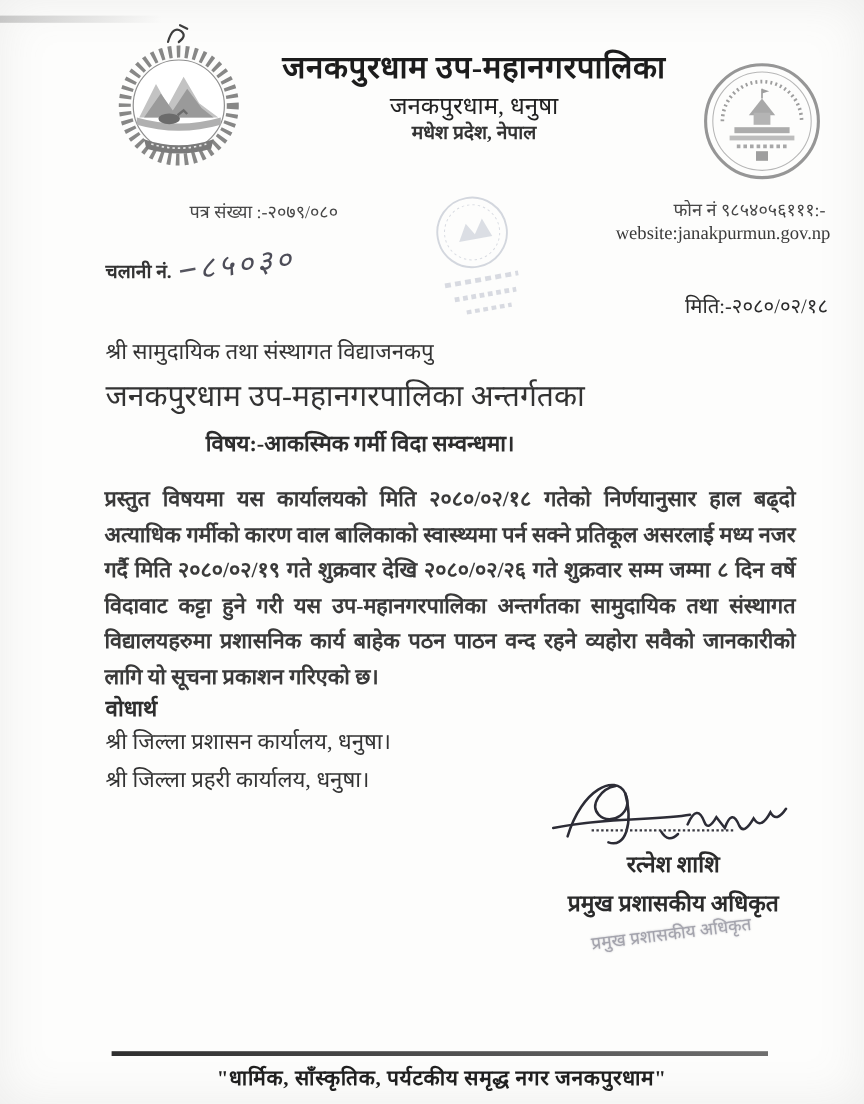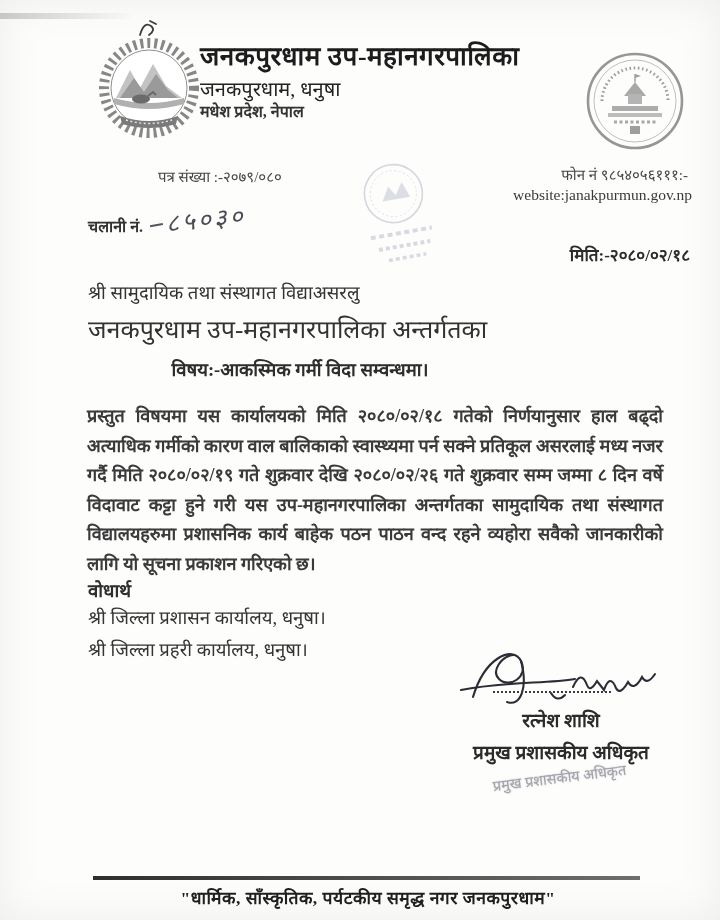--- a/index.html
+++ b/index.html
@@ -10,35 +10,35 @@
     color:#2e2e2e;
     box-shadow:inset 0 0 40px rgba(120,120,120,.12);
   }
   .abs{position:absolute;}
   
   .scan-top{left:0;top:13px;width:135px;height:6px;
     background:linear-gradient(to right,#8f8f8f,rgba(150,150,150,0));opacity:.45;}
   
   .emblem-left{left:96px;top:36px;width:108px;height:108px;}
   .seal-right{left:584px;top:50px;width:102px;height:102px;opacity:.85;}
-  .letterhead{left:200px;top:42px;width:390px;text-align:left;line-height:1.15;}
+  .letterhead{left:200px;top:42px;width:390px;text-align:center;line-height:1.15;}
   .org-name{font-size:26px;font-weight:bold;color:#1c1c1c;letter-spacing:.5px;}
   .office-name{font-size:31px;font-weight:bold;color:#161616;margin-top:3px;letter-spacing:.5px;}
   .place-line{font-size:20px;font-weight:normal;color:#222;margin-top:6px;}
   .province-line{font-size:16px;font-weight:bold;color:#333;margin-top:2px;}
   
   .ref-no{left:130px;top:166px;font-size:15px;color:#474747;margin-left:28px;}
   .phone{right:32px;top:164px;font-size:15px;color:#474747;text-align:right;}
   .website{right:28px;top:186px;font-size:15.5px;color:#3a3a3a;}
   .chalani{left:88px;top:205px;font-size:16px;font-weight:bold;color:#333;}
   .handwrite{display:inline-block;font-size:25px;font-weight:normal;font-style:italic;
     color:#4d4d58;letter-spacing:3px;transform:rotate(-6deg) translateY(-4px);}
   .pen-dash{display:inline-block;width:13px;height:2px;background:#55555f;
     transform:rotate(-10deg) translateY(-6px);margin:0 2px 0 8px;}
-  .date-line{right:30px;top:243px;font-size:17px;font-weight:700;color:#2c2c2c;}
+  .date-line{right:30px;top:243px;font-size:17px;font-weight:400;color:#2c2c2c;}
   .stamp-watermark{left:338px;top:158px;width:134px;height:122px;opacity:.32;transform:rotate(-10deg);}
   
   .addr1{left:88px;top:279px;font-size:18.5px;color:#333;}
   .addr2{left:88px;top:311px;font-size:25px;color:#333;}
   .subject{left:0;top:356px;width:600px;text-align:center;font-size:18.5px;font-weight:600;color:#2d2d2d;}
   .body-par{left:87px;top:402px;width:576px;font-size:18px;line-height:29.5px;
     text-align:justify;color:#3a3a3a;font-weight:bold;}
   
   .cc-head{left:88px;top:577px;font-size:18.5px;font-weight:bold;color:#2e2e2e;
     text-underline-offset:3px;}
@@ -118,21 +118,21 @@
       <circle cx="60" cy="34" r="23" fill="none" stroke="#8b94aa" stroke-width=".8" stroke-dasharray="2 2.5"></circle>
       <path d="M48,40 L56,26 L62,36 L70,24 L76,40 Z" fill="#96a0b4"></path>
       <path d="M30,74 h62" stroke="#8b94aa" stroke-width="4" stroke-dasharray="5 3.5"></path>
       <path d="M36,87 h52" stroke="#8b94aa" stroke-width="4" stroke-dasharray="4 3"></path>
       <path d="M44,99 h38" stroke="#8b94aa" stroke-width="3.5" stroke-dasharray="4 3"></path>
     </svg>
   </div>
 
   <div class="abs date-line">मिति:-२०८०/०२/१८</div>
 
-  <div class="abs addr1">श्री सामुदायिक तथा संस्थागत विद्याअसरलु</div>
+  <div class="abs addr1">श्री सामुदायिक तथा संस्थागत विद्याजनकपु</div>
   <div class="abs addr2">जनकपुरधाम उप-महानगरपालिका अन्तर्गतका</div>
 
   <div class="abs subject">विषय:-आकस्मिक गर्मी विदा सम्वन्धमा।</div>
 
   <div class="abs body-par">प्रस्तुत विषयमा यस कार्यालयको मिति २०८०/०२/१८ गतेको निर्णयानुसार हाल बढ्दो अत्याधिक गर्मीको कारण वाल बालिकाको स्वास्थ्यमा पर्न सक्ने प्रतिकूल असरलाई मध्य नजर गर्दै मिति २०८०/०२/१९ गते शुक्रवार देखि २०८०/०२/२६ गते शुक्रवार सम्म जम्मा ८ दिन वर्षे विदावाट कट्टा हुने गरी यस उप-महानगरपालिका अन्तर्गतका सामुदायिक तथा संस्थागत विद्यालयहरुमा प्रशासनिक कार्य बाहेक पठन पाठन वन्द रहने व्यहोरा सवैको जानकारीको लागि यो सूचना प्रकाशन गरिएको छ।</div>
 
   <div class="abs cc-head">वोधार्थ</div>
   <div class="abs cc-item1">श्री जिल्ला प्रशासन कार्यालय, धनुषा।</div>
   <div class="abs cc-item2">श्री जिल्ला प्रहरी कार्यालय, धनुषा।</div>
 

